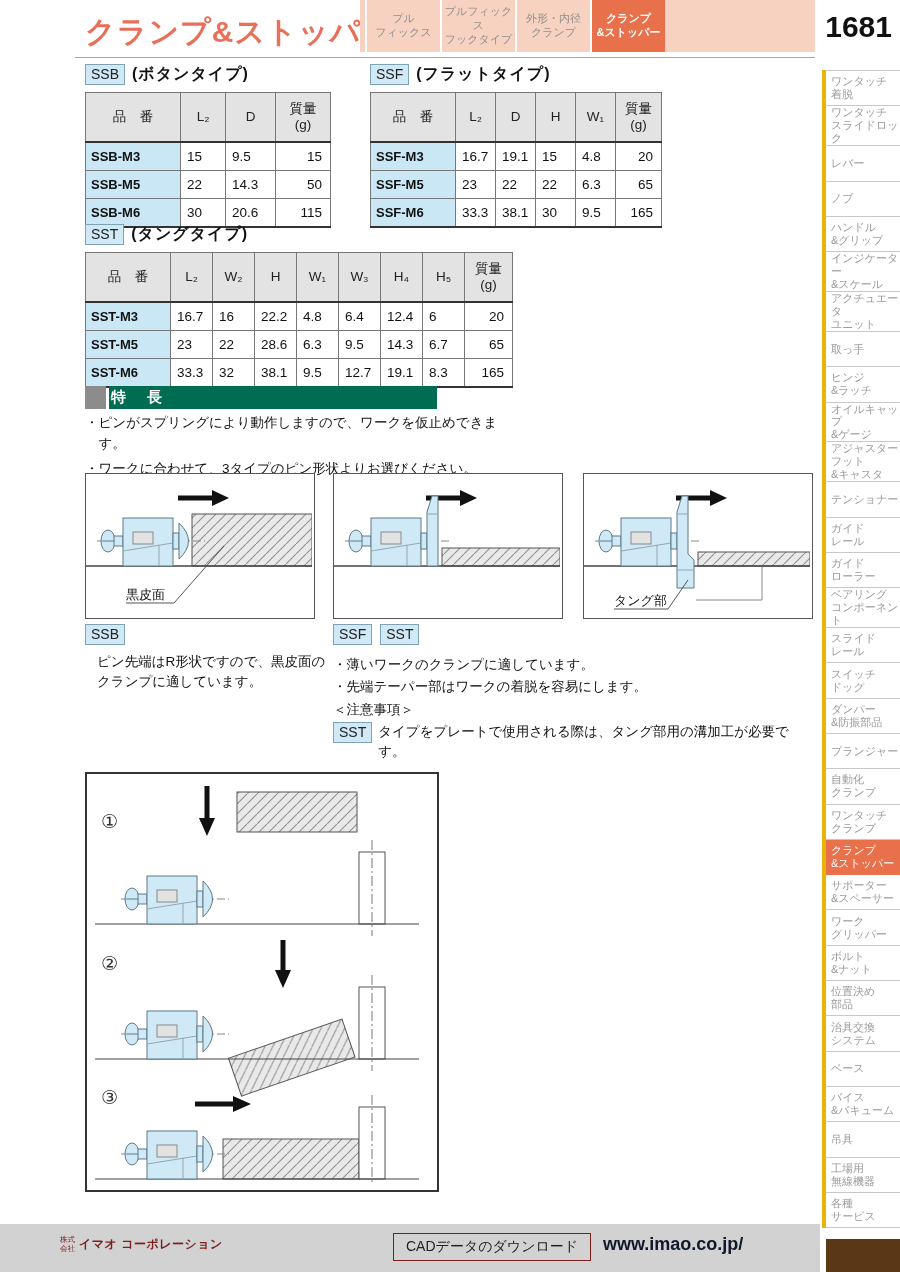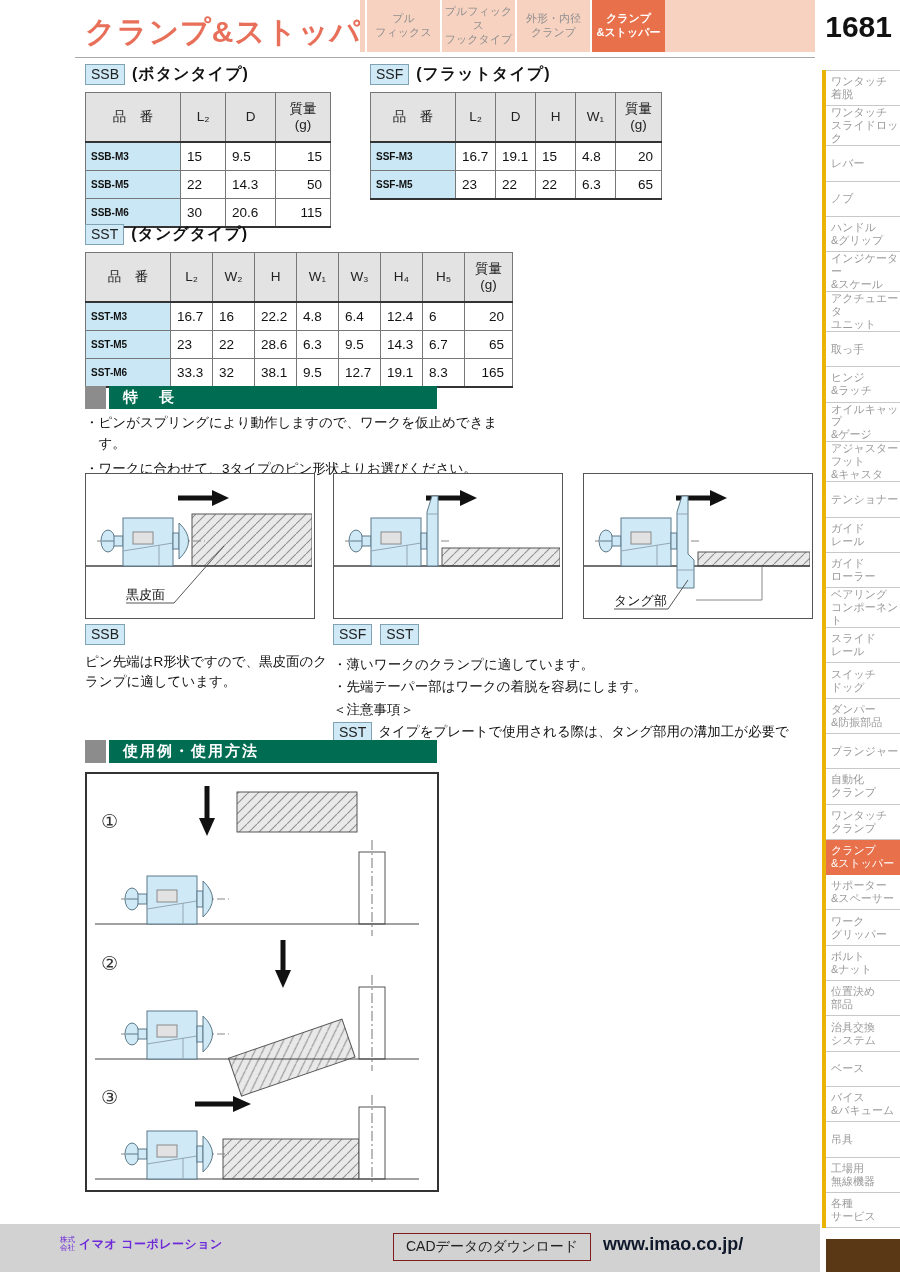--- a/index.html
+++ b/index.html
@@ -30,28 +30,28 @@
   #sec-ssf{left:370px;top:64px;}
   #sec-sst{left:85px;top:224px;}
 
   
   table{border-collapse:collapse;table-layout:fixed;}
   th,td{border:1px solid #777;text-align:center;overflow:hidden;}
   thead th{background:#e3e3e3;font-weight:normal;font-size:13.5px;height:46px;
            white-space:pre-line;line-height:1.2;border-bottom:2px solid #333;color:#222;}
   table{border-top:1.5px solid #444;border-bottom:2px solid #333;}
   tbody td{height:25px;font-size:13.5px;text-align:left;padding-left:6px;color:#111;}
-  tbody td.part{background:#c9e7f4;font-weight:bold;font-size:10px;padding-left:5px;}
+  tbody td.part{background:#c9e7f4;font-weight:bold;font-size:13px;padding-left:5px;}
   tbody td.mass{text-align:right;padding-right:8px;}
 
   
   .green-bar{position:absolute;left:85px;width:352px;height:23px;display:flex;}
   .green-bar .gray-sq{width:21px;height:23px;background:#8c8c8c;margin-right:3px;}
   .green-bar .bar{flex:1;background:#006c52;color:#fff;font-size:15px;font-weight:bold;
-                  display:flex;align-items:center;padding-left:14px;letter-spacing:3px;}
+                  display:flex;align-items:center;padding-left:2px;letter-spacing:3px;}
   #feature-bar{top:386px;}
   #usage-bar{top:740px;}
 
   .bullets{position:absolute;left:85px;top:413px;width:420px;font-size:13.5px;
            line-height:1.55;color:#111;}
   .bullets p{margin:0 0 4px 0;padding-left:1em;text-indent:-1em;}
 
   
   .diag-box{position:absolute;top:473px;width:228px;height:144px;border:1px solid #555;background:#fff;}
   #diag1{left:85px;} #diag2{left:333px;} #diag3{left:583px;}
@@ -73,21 +73,21 @@
   .sidebar{position:absolute;left:822px;top:70px;width:78px;height:1158px;
            border-left:4px solid #eab308;display:flex;flex-direction:column;}
   .side-item{flex:1;display:flex;align-items:center;padding-left:5px;font-size:11px;
              line-height:1.18;color:#9a9a9a;border-bottom:1px solid #c8c8c8;white-space:pre-line;}
   .side-item:first-child{border-top:1px solid #c8c8c8;}
   .side-item.active{background:#e8714b;color:#fff;border-bottom:1px solid #e8714b;}
   .brown-block{position:absolute;left:826px;top:1239px;width:74px;height:33px;background:#5a3815;}
 
   
   .footer{position:absolute;left:0;top:1224px;width:820px;height:48px;background:#d2d2d2;}
-  .logo{position:absolute;left:60px;top:12px;display:flex;gap:4px;color:#6d28d9;}
+  .logo{position:absolute;left:60px;top:12px;display:flex;align-items:center;gap:4px;color:#7f1d1d;}
   .logo .pref{font-size:7.5px;line-height:1.1;white-space:pre-line;}
   .logo .name{font-size:12px;font-weight:bold;letter-spacing:0.5px;}
   .cad-btn{position:absolute;left:393px;top:9px;border:1px solid #7f1d1d;padding:4px 12px;
            font-size:14px;color:#222;background:#d2d2d2;}
   .site-url{position:absolute;left:603px;top:10px;font-size:18px;font-weight:bold;color:#0f172a;}
 </style>
 </head>
 <body>
 
 <div class="page">
@@ -235,20 +235,28 @@
             <td class="mass">20</td>
           </tr>
           <tr>
             <td class="part">SSF-M5</td>
             <td>23</td>
             <td>22</td>
             <td>22</td>
             <td>6.3</td>
             <td class="mass">65</td>
           </tr>
+          <tr>
+            <td class="part">SSF-M6</td>
+            <td>33.3</td>
+            <td>38.1</td>
+            <td>30</td>
+            <td>9.5</td>
+            <td class="mass">165</td>
+          </tr>
         </tbody>
       </table>
   </div>
 
   <div class="sec" id="sec-sst">
     <div class="prod-head">
       <span class="badge">SST</span>
       <span class="prod-title">(タングタイプ)</span>
     </div>
     <table>
@@ -352,40 +360,36 @@
       <line x1="0" y1="92" x2="226" y2="92" stroke="#444" stroke-width="1.3"></line>
       <polyline points="112,126 178,126 178,93" fill="none" stroke="#888" stroke-width="1"></polyline>
       <use href="#devtang" x="15" y="36"></use>
       <polyline points="30,135 84,135 104,106" fill="none" stroke="#444" stroke-width="0.9"></polyline>
       <text x="30" y="131" font-size="13" fill="#111">タング部</text>
     </svg>
   </div>
 
   <div class="note-left">
     <span class="badge">SSB</span>
-    <p style="margin:2px 0 0 0">ピン先端はR形状ですので、黒皮面のクランプに適しています。</p>
+    <p style="margin:2px 0 0 12px">ピン先端はR形状ですので、黒皮面のクランプに適しています。</p>
   </div>
   <div class="note-right">
     <div class="brow">
       <span class="badge">SSF</span>
       <span class="badge">SST</span>
     </div>
     <p>・薄いワークのクランプに適しています。</p>
     <p>・先端テーパー部はワークの着脱を容易にします。</p>
     <p>＜注意事項＞</p>
     <div class="caution-line">
       <span class="badge">SST</span>
       <span>タイプをプレートで使用される際は、タング部用の溝加工が必要です。</span>
     </div>
   </div>
 
-  <div class="green-bar" id="usage-bar">
-    <div class="gray-sq"></div>
-    <div class="bar" style="letter-spacing:2px">使用例・使用方法</div>
-  </div>
 
   <div class="usage-box">
     <svg viewBox="0 0 346 412" width="346" height="412">
 
       <text x="14" y="54" font-size="19" fill="#333">①</text>
       <line x1="120" y1="12" x2="120" y2="46" stroke="#111" stroke-width="5"></line>
       <polygon points="112,44 128,44 120,62" fill="#111"></polygon>
       <rect x="150" y="18" width="120" height="40" fill="url(#hatch)" stroke="#555"></rect>
       <rect x="272" y="78" width="26" height="72" fill="#fff" stroke="#555"></rect>
       <line x1="285" y1="66" x2="285" y2="162" stroke="#777" stroke-dasharray="10 3 2 3"></line>

